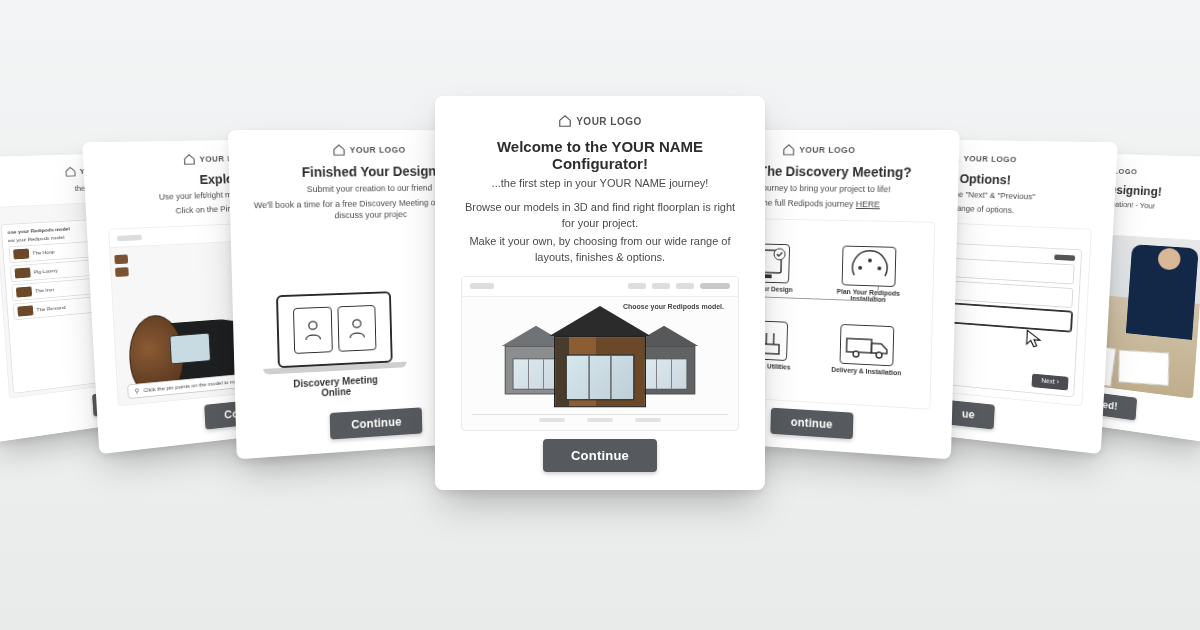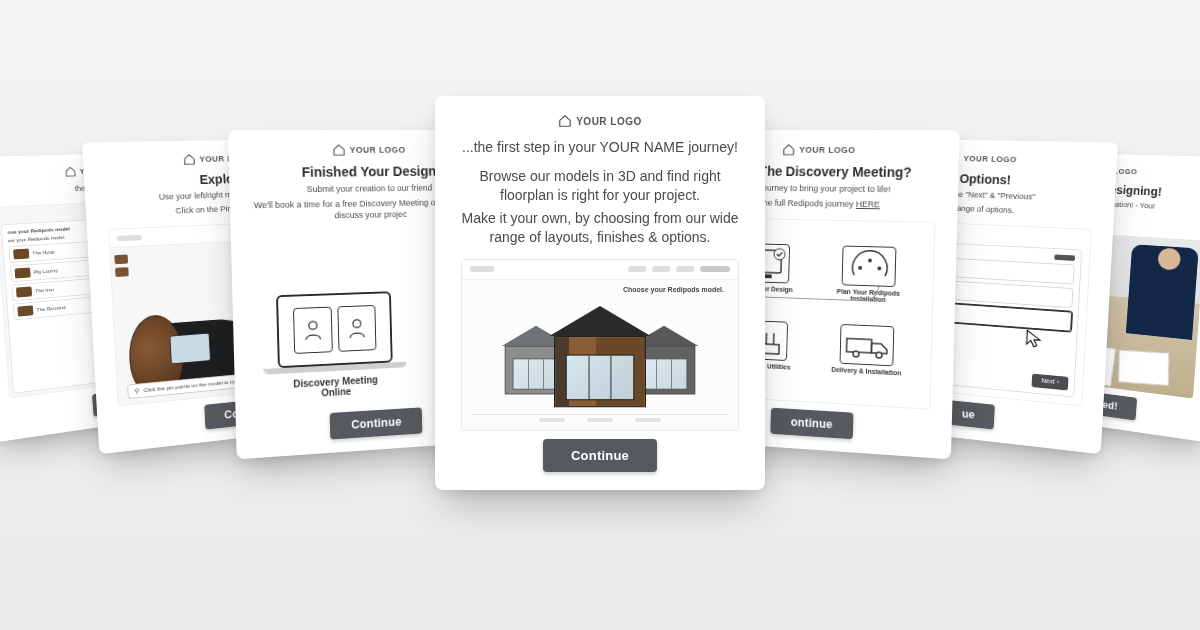--- a/index.html
+++ b/index.html
@@ -57,21 +57,21 @@
     margin-bottom: 4px;
   }
   .card.center h2 { font-size: 15px; }
   .card .sub {
     font-size: 9px;
     color: #4a4a4a;
     text-align: center;
     line-height: 1.4;
     margin-bottom: 3px;
   }
-  .card.center .sub { font-size: 14px; text-align: center; }
+  .card.center .sub { font-size: 11px; text-align: center; }
   .card .illus {
     flex: 1;
     width: 100%;
     margin: 8px 0;
     background: #f7f7f8;
     border: 1px solid #eee;
     border-radius: 4px;
     position: relative;
     overflow: hidden;
   }
@@ -363,20 +363,21 @@
     <button class="btn">Continue</button>
   </div>
 
   <div class="card center">
     <div class="logo">
       <svg viewBox="0 0 24 24">
           <path d="M3 11 L12 3 L21 11 V21 H3 Z" fill="none" stroke="#555" stroke-width="2"></path>
         </svg>
       <span>YOUR LOGO</span>
     </div>
+    <h2>Welcome to the YOUR NAME Configurator!</h2>
     <div class="sub">...the first step in your YOUR NAME journey!</div>
     <div class="sub" style="margin-top:6px">Browse our models in 3D and find right floorplan is right for your project.</div>
     <div class="sub">Make it your own, by choosing from our wide range of layouts, finishes &amp; options.</div>
     <div class="illus">
       <div class="browser-chrome">
         <div class="tabish" style="width:24px"></div>
         <div class="tabish" style="width:18px; margin-left:auto"></div>
         <div class="tabish" style="width:18px"></div>
         <div class="tabish" style="width:18px"></div>
         <div class="tabish" style="width:30px; background:#c9c9c9; border-radius:3px"></div>

